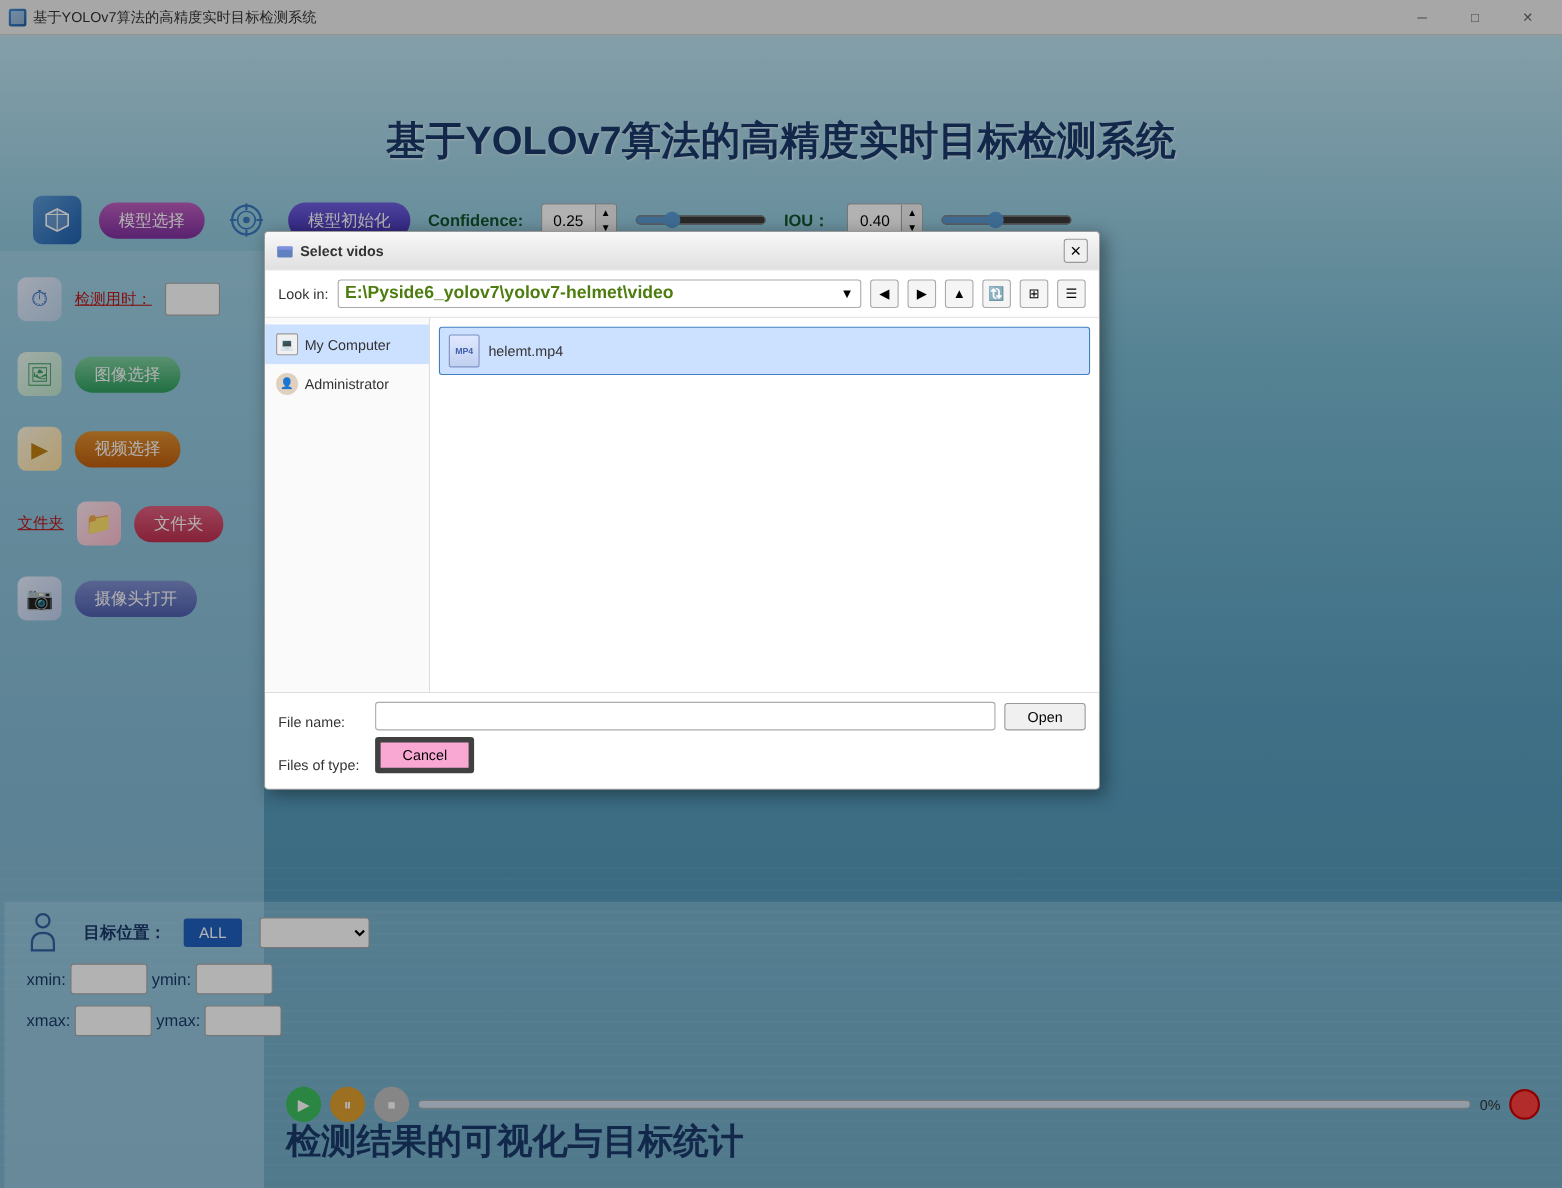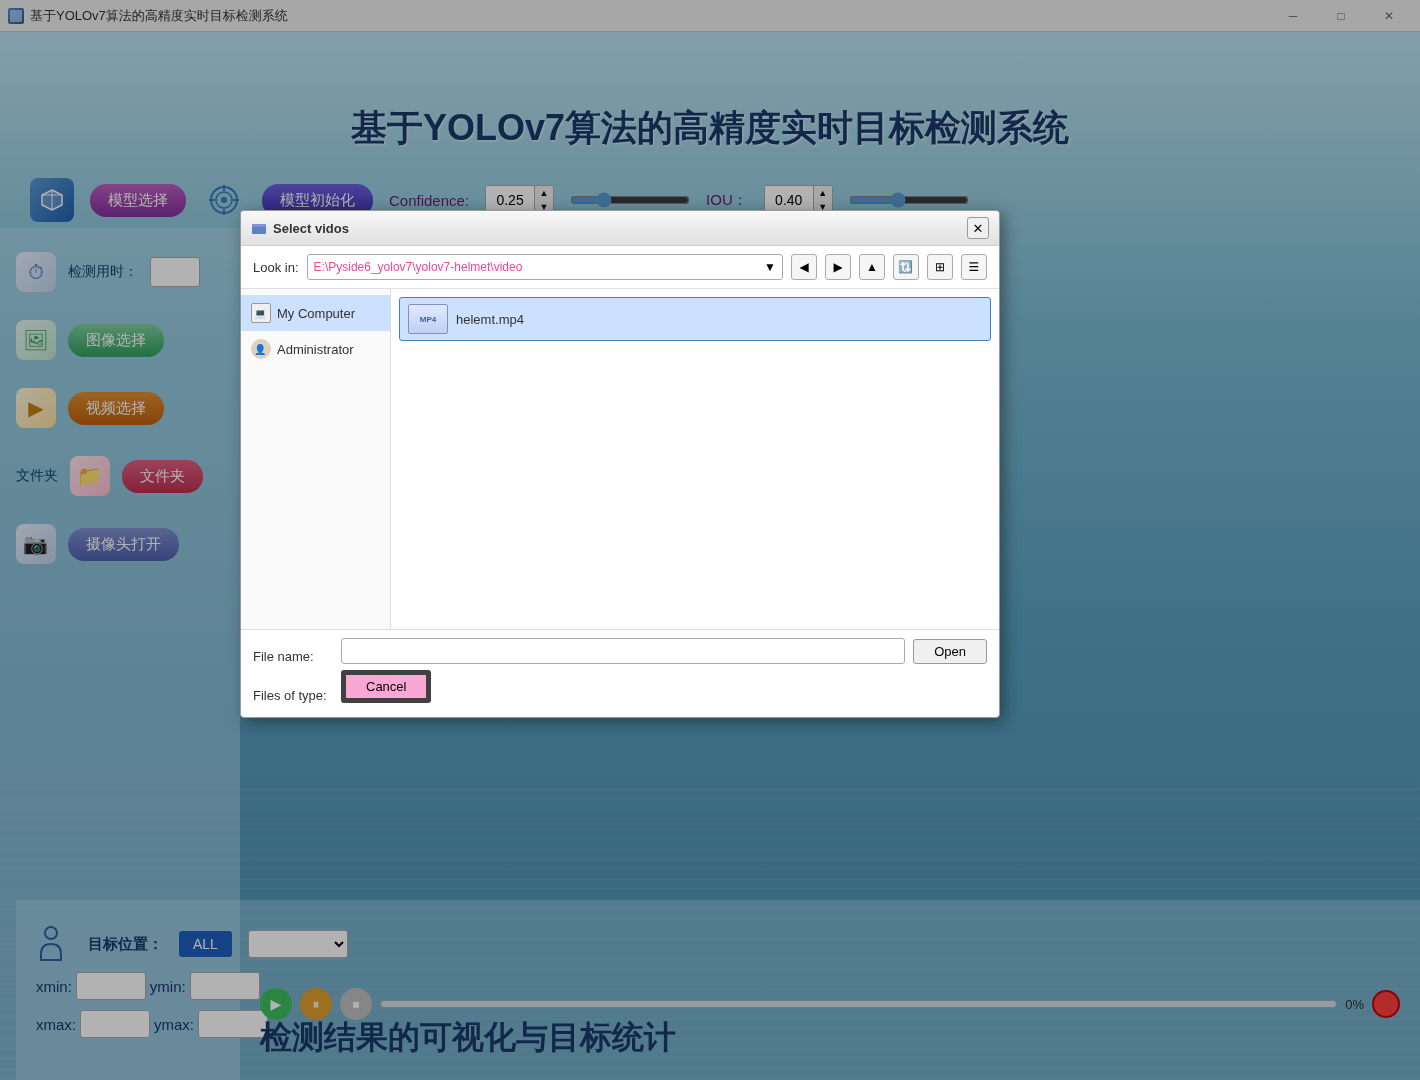--- a/index.html
+++ b/index.html
@@ -126,22 +126,22 @@
       color: white;
       border: none;
       border-radius: 20px;
       padding: 8px 24px;
       font-size: 16px;
       cursor: pointer;
       font-family: 'Microsoft YaHei', Arial, sans-serif;
     }
     .toolbar-label {
       font-size: 15px;
-      color: #701a75;
-      font-weight: normal;
+      color: #14532d;
+      font-weight: bold;
     }
     .toolbar-spinbox {
       display: flex;
       align-items: center;
       border: 1px solid #aaa;
       background: white;
       border-radius: 3px;
       overflow: hidden;
     }
     .spinbox-value {
@@ -194,21 +194,22 @@
       flex-shrink: 0;
     }
     .icon-clock { background: linear-gradient(135deg, #e8f0ff, #c0d8f0); color: #4070c0; }
     .icon-image { background: linear-gradient(135deg, #e8f8f0, #c0e8d0); color: #40a060; }
     .icon-video { background: linear-gradient(135deg, #fff8e0, #ffe0a0); color: #c08010; }
     .icon-folder { background: linear-gradient(135deg, #ffe8f0, #ffc0d0); color: #c04060; }
     .icon-camera { background: linear-gradient(135deg, #e8f0ff, #c0d0f0); color: #4060c0; }
 
     .sidebar-label {
       font-size: 14px;
-      color: #0c4a6e;
+      color: #b91c1c;
+      text-decoration: underline;
     }
     .sidebar-btn {
       border: none;
       border-radius: 16px;
       padding: 7px 18px;
       font-size: 15px;
       cursor: pointer;
       font-family: 'Microsoft YaHei', Arial, sans-serif;
       color: white;
     }
@@ -219,25 +220,25 @@
       border-radius: 3px;
     }
     .btn-image { background: linear-gradient(180deg, #80d0a0, #30a060); }
     .btn-video { background: linear-gradient(180deg, #e09030, #c06010); }
     .btn-folder { background: linear-gradient(180deg, #e06080, #c03050); }
     .btn-camera { background: linear-gradient(180deg, #8090d0, #5060b0); }
 
     
     .bottom-bar {
       position: absolute;
-      bottom: 0; left: 16px; right: 0;
-      height: 180px;
+      bottom: 0; left: 4px; right: 0;
+      height: 260px;
       background: rgba(180, 220, 240, 0.4);
       z-index: 2;
-      padding: 26px 20px;
+      padding: 10px 20px;
     }
     .bottom-row1 {
       display: flex;
       align-items: center;
       gap: 16px;
       margin-bottom: 10px;
     }
     .target-icon {
       width: 36px; height: 36px;
       color: #3060a0; font-size: 22px;
@@ -380,21 +381,21 @@
       flex: 1;
       height: 26px;
       border: 1px solid #aaa;
       border-radius: 3px;
       background: white;
       font-size: 12px;
       padding: 0 6px;
       display: flex; align-items: center;
       justify-content: space-between;
     }
-    .dialog-path-text { font-size: 12px; color: #ec4899; overflow: hidden; white-space: nowrap; }
+    .dialog-path-text { font-size: 16px; color: #4d7c0f; overflow: hidden; white-space: nowrap; font-weight: bold; }
     .dialog-nav-btn {
       width: 26px; height: 26px;
       border: 1px solid #aaa;
       background: #f5f5f5;
       border-radius: 3px;
       cursor: pointer;
       font-size: 12px;
       display: flex; align-items: center; justify-content: center;
     }
     .dialog-body {
@@ -443,21 +444,21 @@
       align-items: center;
       gap: 8px;
       padding: 6px 8px;
       cursor: pointer;
       border-radius: 3px;
       font-size: 13px;
       color: #333;
     }
     .file-item.selected { background: #cce0ff; border: 1px solid #4080c0; }
     .file-icon-mp4 {
-      width: 40px; height: 30px;
+      width: 28px; height: 30px;
       background: linear-gradient(180deg, #e0e8ff, #c0d0f0);
       border: 1px solid #8090c0;
       border-radius: 2px;
       display: flex; align-items: center; justify-content: center;
       font-size: 8px;
       font-weight: bold;
       color: #4060b0;
       text-align: right;
     }
     .dialog-footer {

